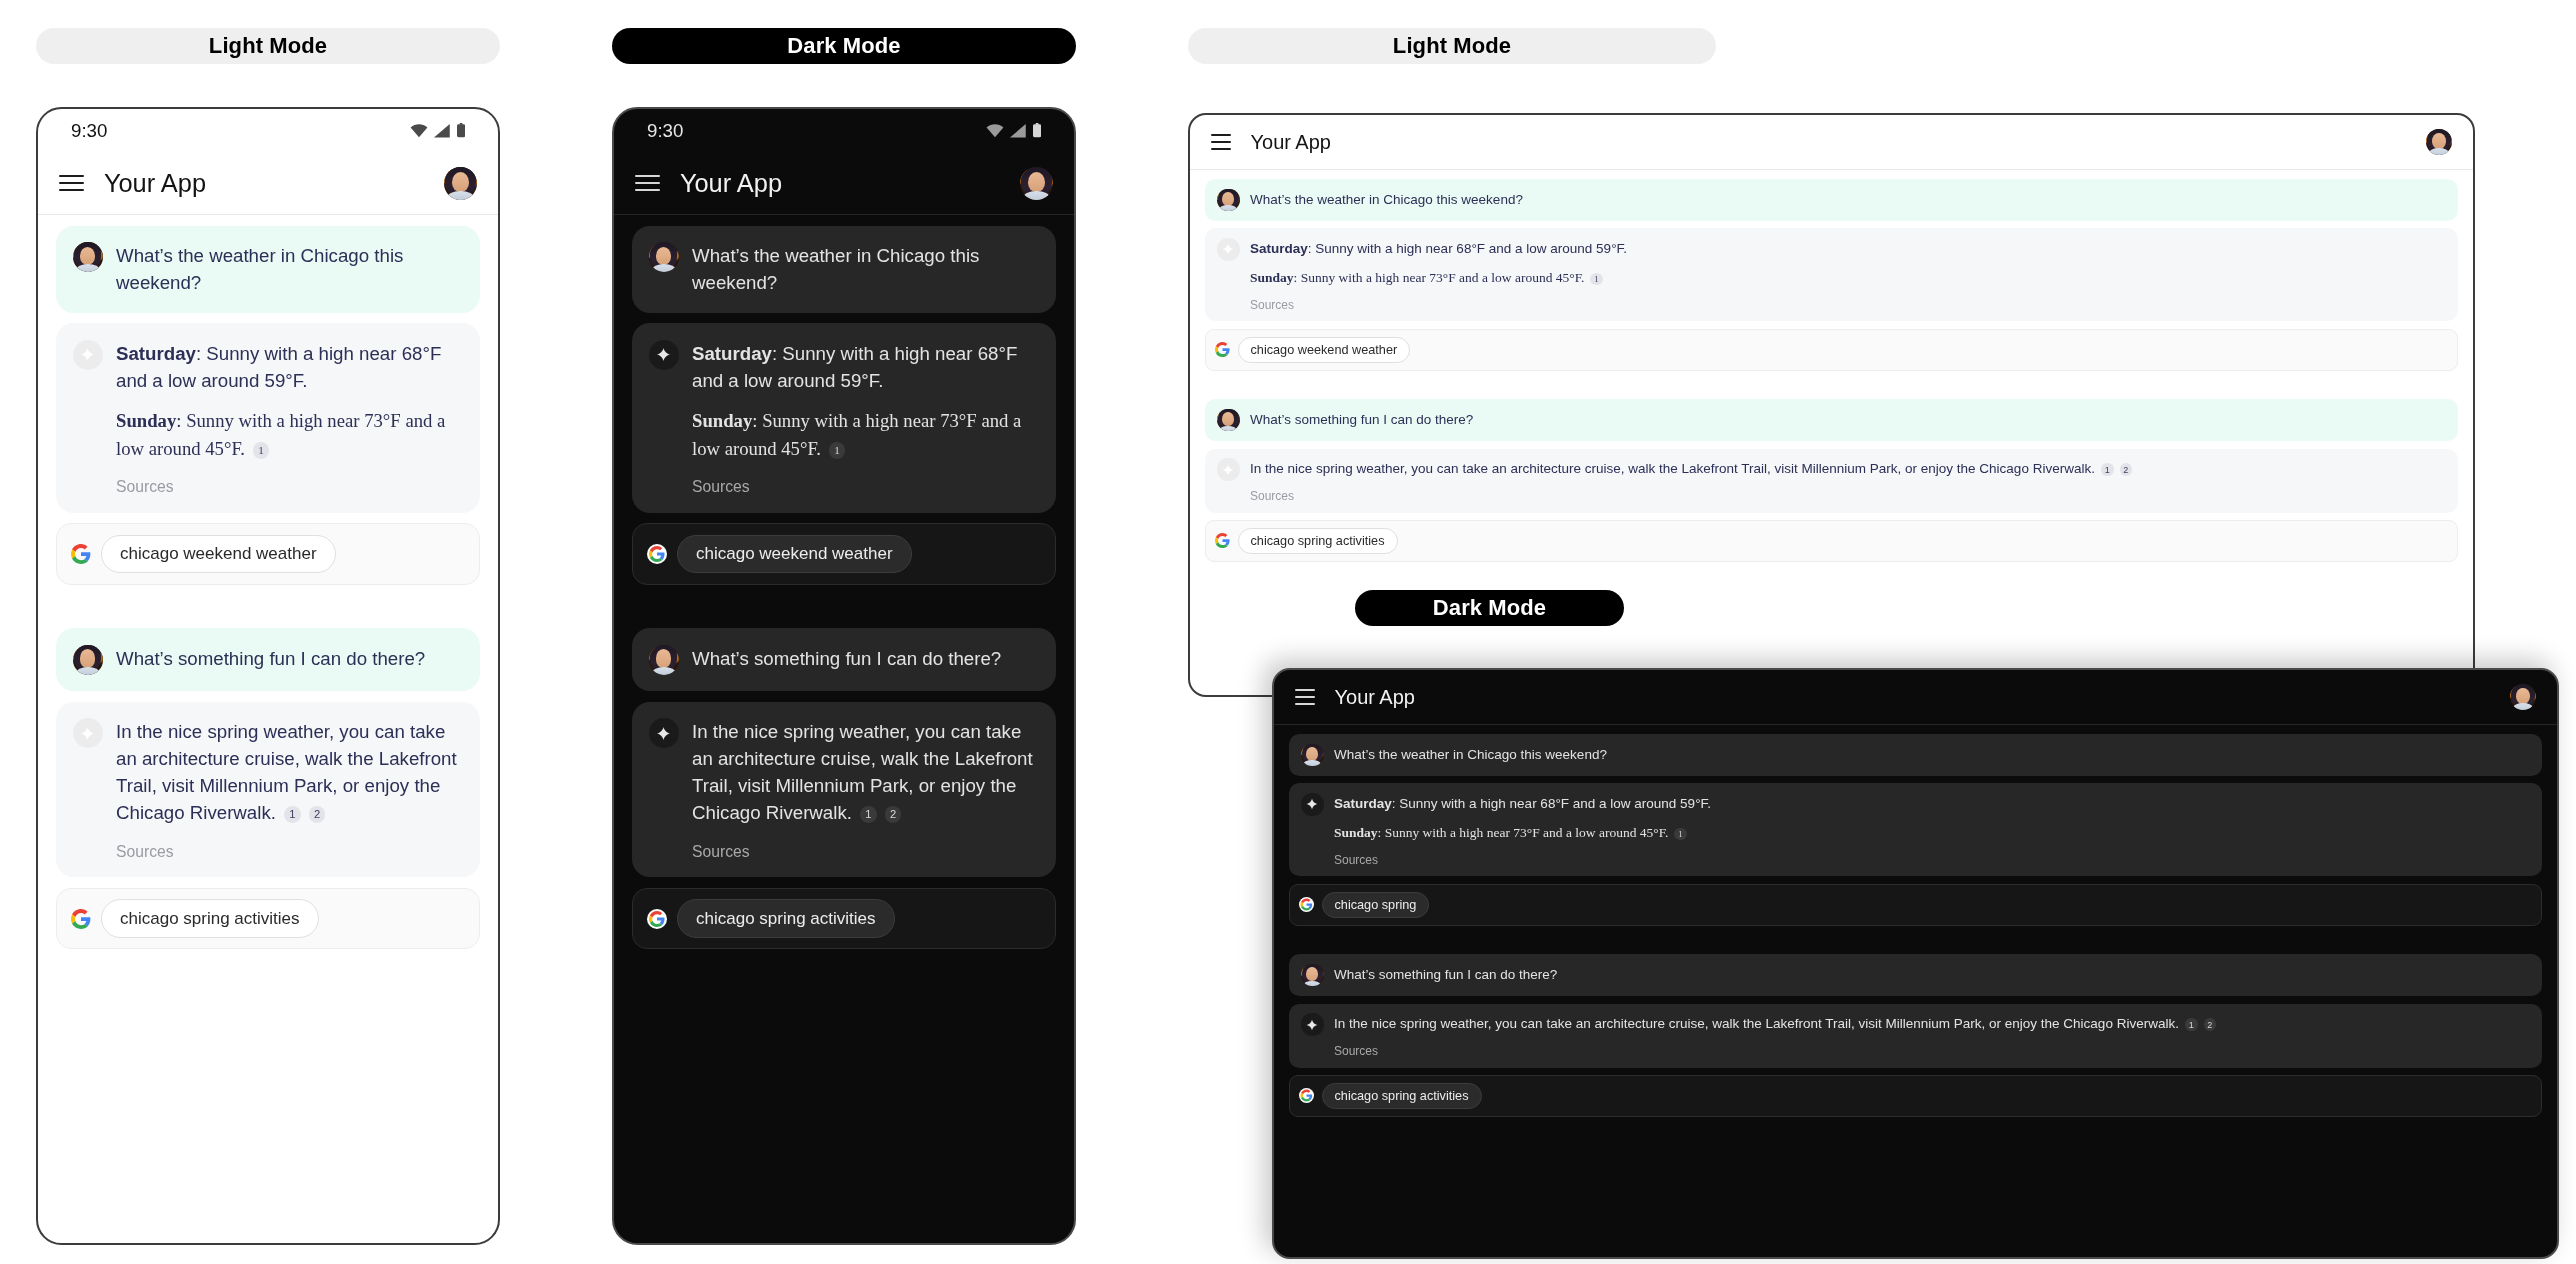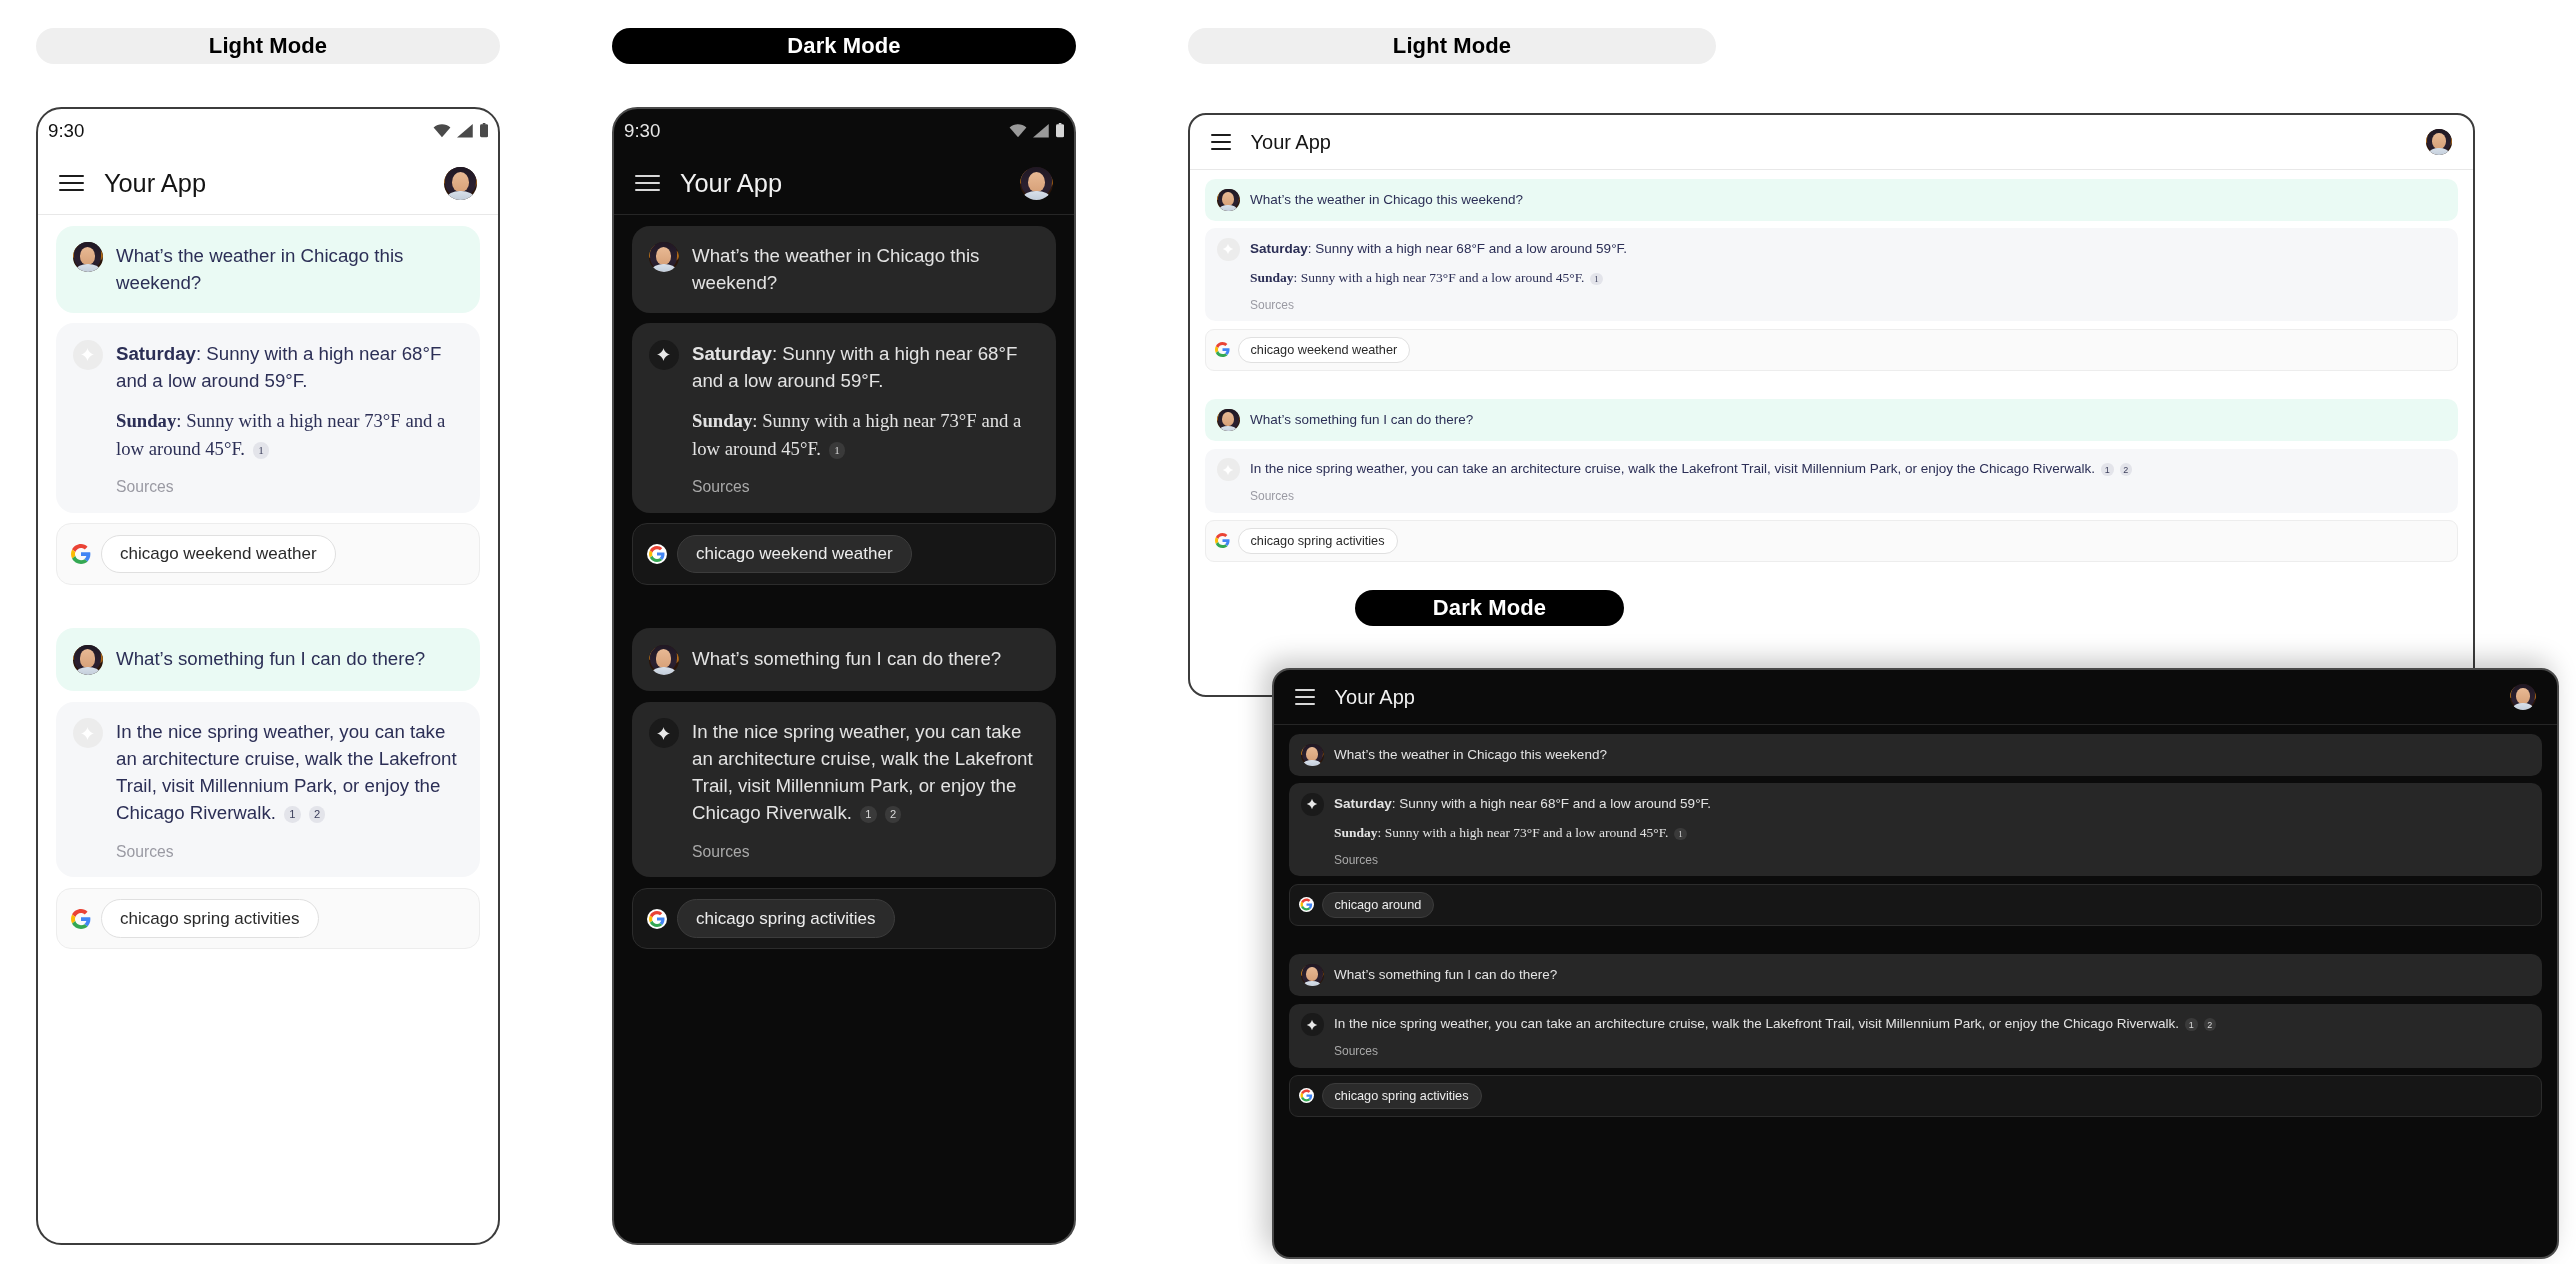--- a/index.html
+++ b/index.html
@@ -28,21 +28,21 @@
     position: absolute;
     border: 2.2px solid #3c3c3c;
     overflow: hidden;
     background: #ffffff;
   }
   .device.dark { background: #0b0b0b; border-color: #4a4a4a; }
 
   
   .statusbar {
     display: flex; align-items: center; justify-content: space-between;
-    padding: 0 10px;
+    padding: 0 33px;
   }
   .statusbar .time { font-size: 18.7px; font-weight: 400; color: #101010; }
   .device.dark .statusbar .time { color: #e6e6e6; }
   .sb-icons { display: flex; align-items: flex-end; gap: 6px; }
   .ic-wifi, .ic-signal, .ic-batt { display:block; }
 
   
   .appbar { display: flex; align-items: center; gap: 19.5px; padding: 0 21px; }
   .appbar.bordered { border-bottom: 0.7px solid #e8e8e8; }
   .device.dark .appbar.bordered { border-bottom: 0.7px solid #262626; }
@@ -619,21 +619,21 @@
       <div class="chiprow">
         <svg class="glogo" viewBox="0 0 48 48">
             <circle cx="24" cy="24" r="24" fill="#ffffff"></circle>
             <g transform="translate(24 24) scale(.80) translate(-24 -24)">
               <path fill="#EA4335" d="M24 9.5c3.5 0 6.6 1.2 9 3.6l6.7-6.7C35.6 2.6 30.2 0 24 0 14.6 0 6.5 5.4 2.6 13.2l7.8 6.1C12.3 13.6 17.6 9.5 24 9.5z"></path>
               <path fill="#4285F4" d="M46.5 24.5c0-1.6-.1-3.2-.4-4.7H24v9h12.7c-.6 3-2.3 5.5-4.8 7.2l7.5 5.8c4.4-4.1 7.1-10.1 7.1-17.3z"></path>
               <path fill="#FBBC05" d="M10.4 28.7c-.5-1.4-.8-2.9-.8-4.7s.3-3.3.8-4.7l-7.8-6.1C.9 16.5 0 20.1 0 24s.9 7.5 2.6 10.8l7.8-6.1z"></path>
               <path fill="#34A853" d="M24 48c6.5 0 11.9-2.1 15.9-5.8l-7.5-5.8c-2.1 1.4-4.8 2.3-8.4 2.3-6.4 0-11.7-4.1-13.6-9.8l-7.8 6.1C6.5 42.6 14.6 48 24 48z"></path>
             </g>
           </svg>
-        <span class="chip">chicago around</span>
+        <span class="chip">chicago spring</span>
       </div>
 
       <div class="block-gap"></div>
 
       <div class="bubble user">
         <span class="avatar">
           <span class="bok" style="left:-18%;top:6%;width:52%;height:46%"></span>
           <span class="bok" style="left:62%;top:26%;width:42%;height:38%"></span>
           <span class="hair"></span>
             <span class="face"></span>

